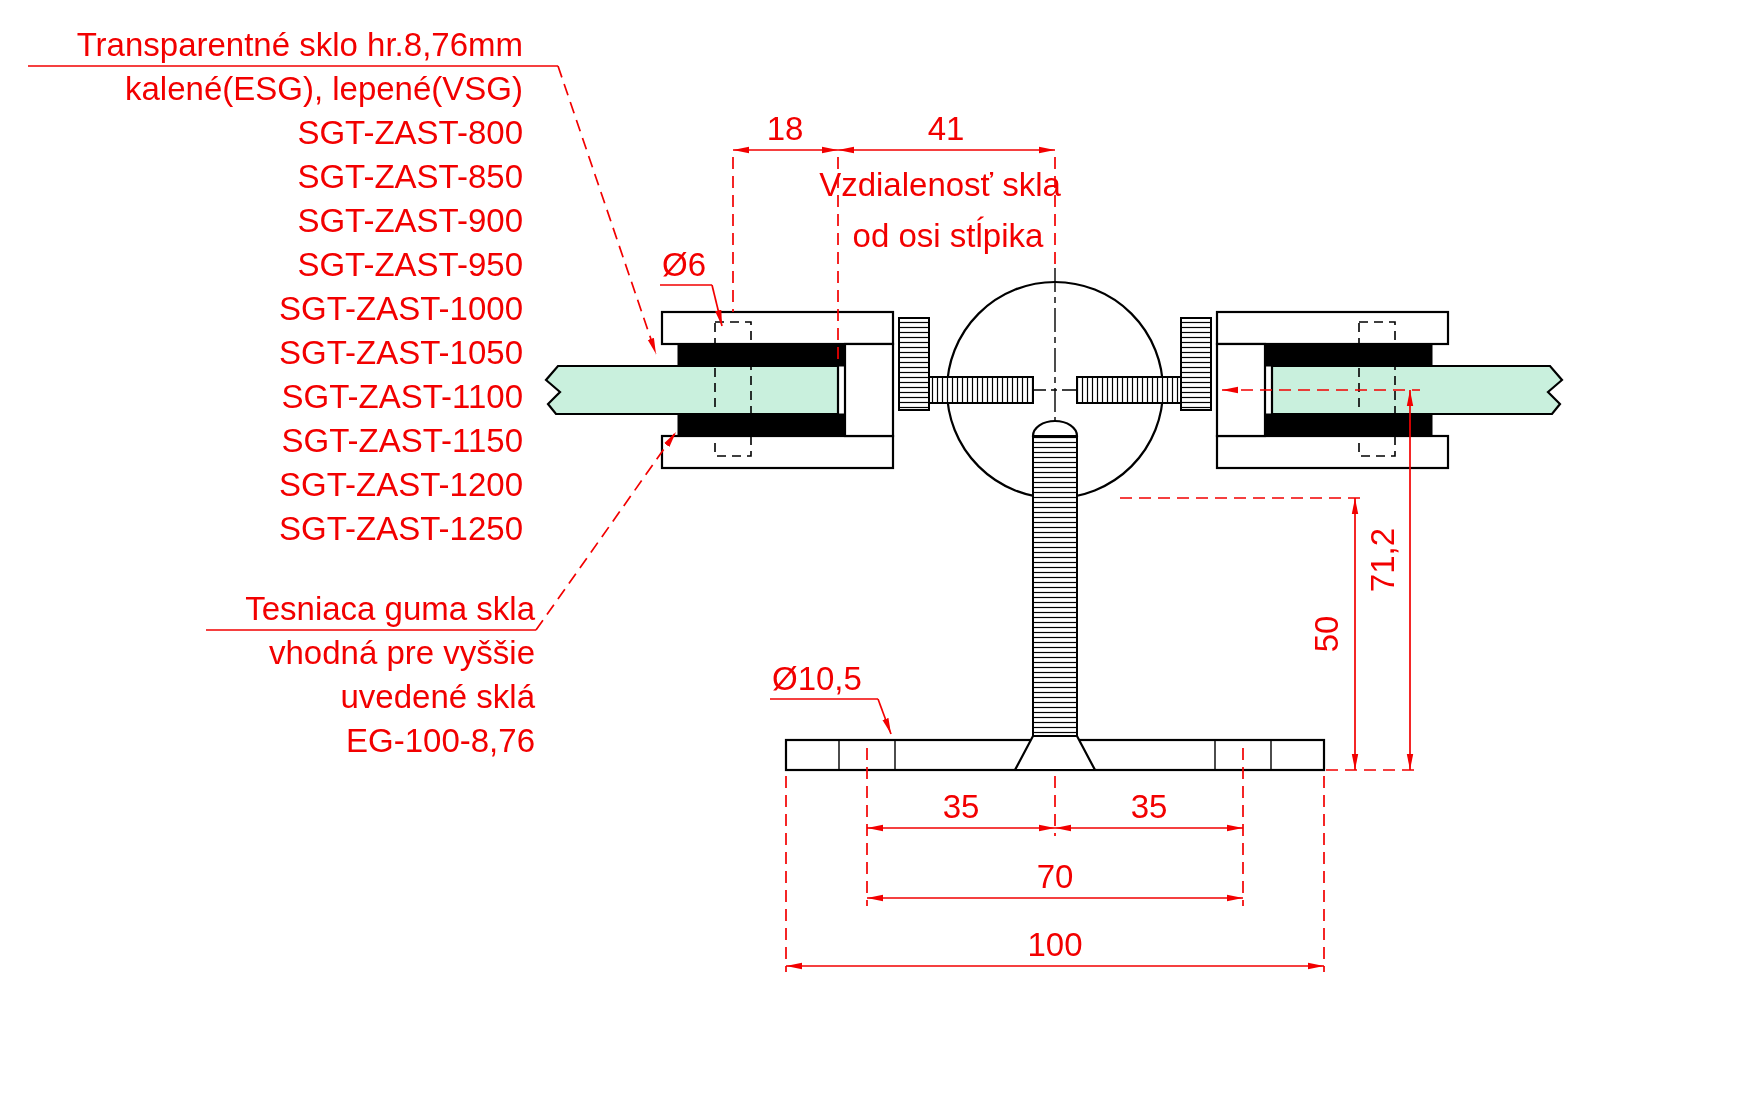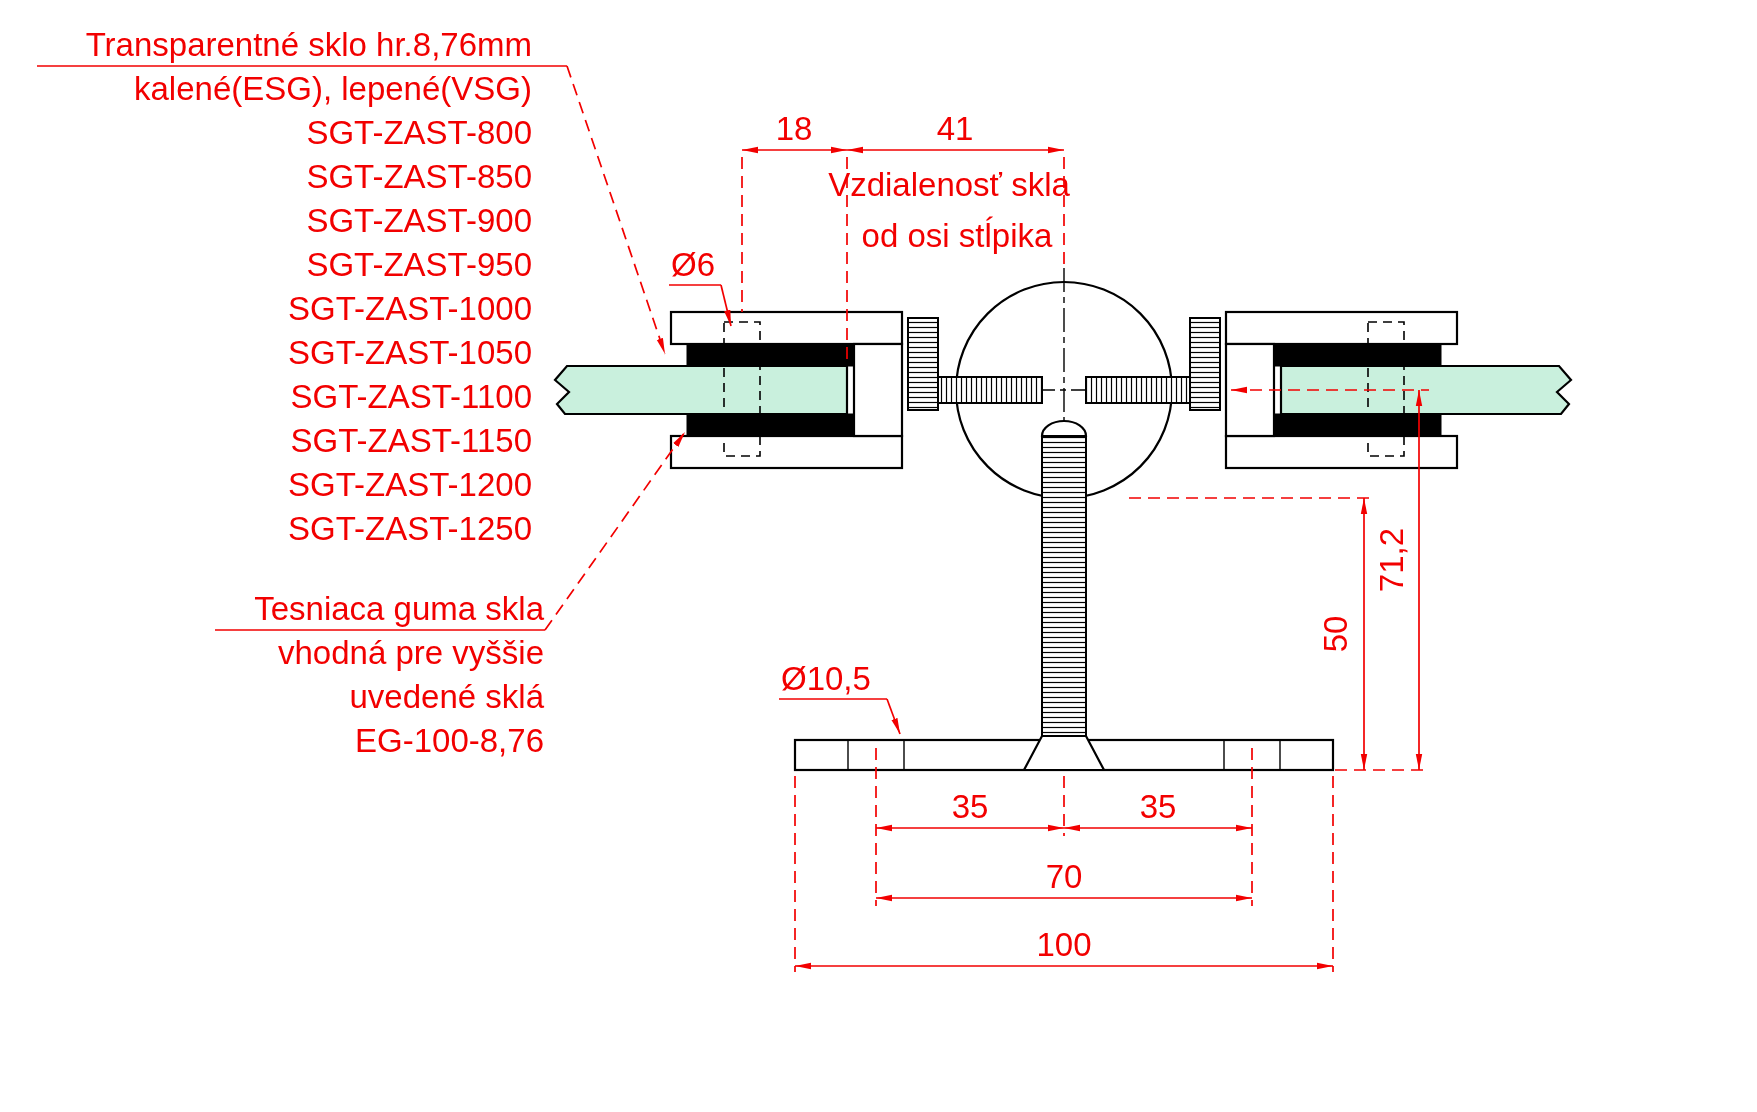--- a/index.html
+++ b/index.html
@@ -1,21 +1,21 @@
 <!DOCTYPE html>
 <html style="--color-annotation: #f20000; --color-glass: #c9f0dd; --color-line: #000000;"><head>
 <meta charset="utf-8">
 <style>
   :root{
     --color-annotation:#f20000;
     --color-glass:#c9f0dd;
     --color-line:#000000;
   }
   html,body{margin:0;padding:0;background:#ffffff;}
-  .canvas{position:relative;width:1639px;height:1112px;background:#ffffff;overflow:hidden;padding-left:9px;}
+  .canvas{position:relative;width:1639px;height:1112px;background:#ffffff;overflow:hidden;}
   svg{display:block;}
   text{font-family:"Liberation Sans","DejaVu Sans",sans-serif;font-size:33px;}
   .red-text{fill:var(--color-annotation);}
   .red-line{stroke:var(--color-annotation);stroke-width:1.7;fill:none;}
   .red-dash{stroke:var(--color-annotation);stroke-width:1.7;fill:none;stroke-dasharray:12 7;}
   .red-fill{fill:var(--color-annotation);}
   .blk{stroke:var(--color-line);stroke-width:2.2;fill:#ffffff;}
   .blk-thin{stroke:var(--color-line);stroke-width:1.4;fill:none;}
   .seal{fill:var(--color-line);stroke:var(--color-line);stroke-width:1;}
   .glass{fill:var(--color-glass);stroke:var(--color-line);stroke-width:2.2;}

